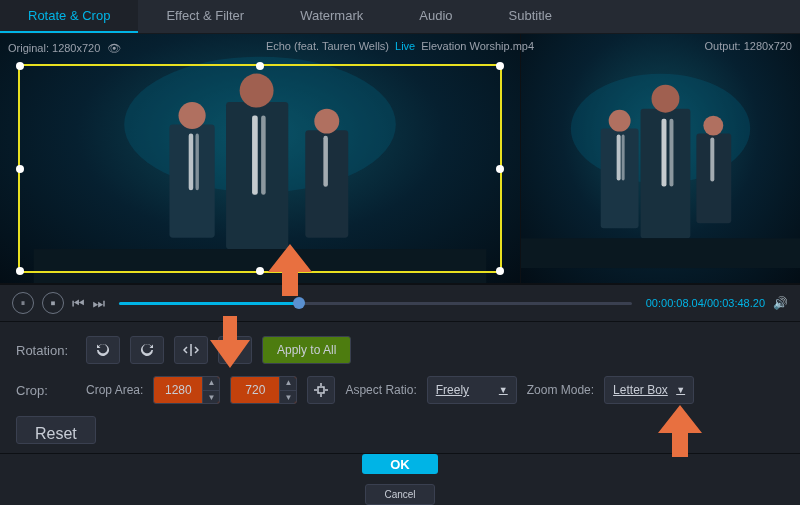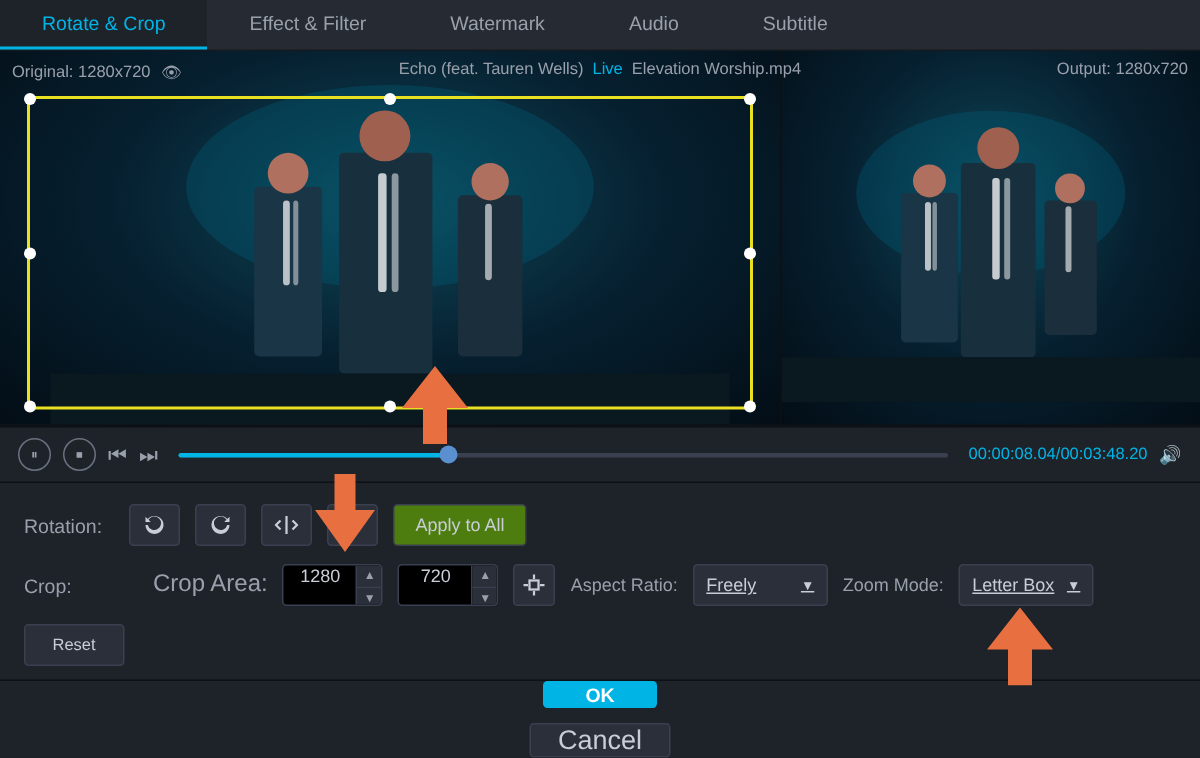--- a/index.html
+++ b/index.html
@@ -271,28 +271,27 @@
       background: #4d7c0f;
       border: 1px solid #3a4050;
       border-radius: 3px;
       cursor: pointer;
       color: #c8cdd6;
       font-size: 12px;
       display: flex;
       align-items: center;
     }
     .crop-area-label {
-      font-size: 16px;
-      color: #9aa0ab;
-      margin-left: 16px;
+      font-size: 12px;
+      color: #9aa0ab;
     }
     .number-input-group {
       display: flex;
-      align-items: flex-start;
-      background: #000000;
+      align-items: center;
+      background: #c2410c;
       border: 1px solid #3a4050;
       border-radius: 3px;
       overflow: hidden;
       height: 28px;
     }
     .number-input-group input {
       width: 48px;
       background: transparent;
       border: none;
       color: #c8cdd6;
@@ -366,23 +365,23 @@
 
     
     .reset-btn {
       height: 28px;
       padding: 0 18px;
       background: #2a2f3a;
       border: 1px solid #3a4050;
       border-radius: 3px;
       cursor: pointer;
       color: #c8cdd6;
-      font-size: 11px;
-      display: flex;
-      align-items: center;
+      font-size: 16px;
+      display: flex;
+      align-items: flex-end;
     }
 
     
     .bottom-bar {
       position: absolute;
       bottom: 0;
       right: 0;
       left: 0;
       height: 52px;
       background: #1e2229;
@@ -406,21 +405,21 @@
       font-weight: bold;
     }
     .cancel-btn {
       height: 32px;
       padding: 0 18px;
       background: #2a2f3a;
       border: 1px solid #3a4050;
       border-radius: 3px;
       cursor: pointer;
       color: #c8cdd6;
-      font-size: 18px;
+      font-size: 10px;
     }
 
     
     .arrow-svg-down {
       position: absolute;
       left: 268px;
       top: 244px;
       z-index: 50;
       pointer-events: none;
     }

